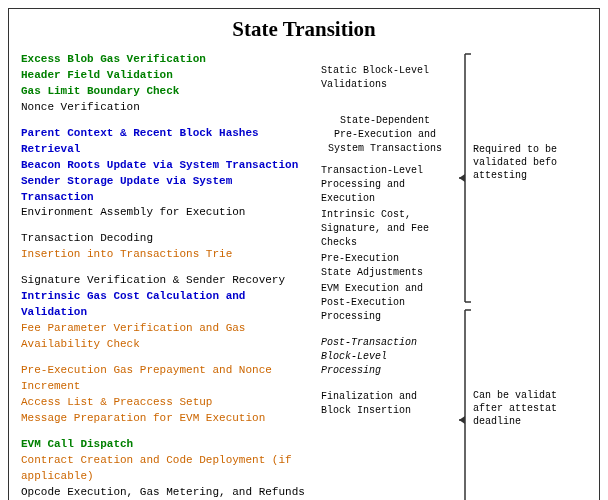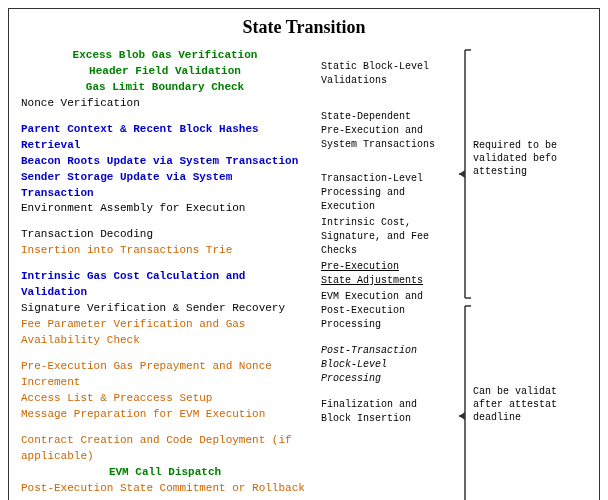--- a/index.html
+++ b/index.html
@@ -11,21 +11,21 @@
       font-size: 11px;
     }
     .outer {
       border: 1px solid #333;
       margin: 8px;
       padding: 8px 0 8px 0;
       position: relative;
     }
     .page-title {
       text-align: center;
-      font-size: 18px;
+      font-size: 21px;
       font-weight: bold;
       font-family: serif;
       margin-bottom: 10px;
       padding: 0 8px;
     }
     .content-area {
       display: flex;
       flex-direction: row;
       padding: 0 4px;
     }
@@ -49,21 +49,21 @@
       align-items: flex-start;
       padding-left: 4px;
       position: relative;
     }
     .section {
       margin-bottom: 10px;
     }
     .section-line {
       line-height: 1.45;
     }
-    .green { color: #008000; font-weight: bold; text-align: center; }
+    .green { color: #008000; font-weight: bold; }
     .orange { color: #cc6600; }
     .blue { color: #0000cc; font-weight: bold; }
     .black { color: #000; }
     .mid-label {
       font-size: 10px;
       color: #000;
       line-height: 1.4;
       font-family: 'Courier New', Courier, monospace;
     }
   </style>
@@ -90,52 +90,53 @@
         <div class="section-line blue">Sender Storage Update via System Transaction</div>
         <div class="section-line black">Environment Assembly for Execution</div>
       </div>
 
       <div class="section">
         <div class="section-line black">Transaction Decoding</div>
         <div class="section-line orange">Insertion into Transactions Trie</div>
       </div>
 
       <div class="section">
+        <div class="section-line black">Signature Verification &amp; Sender Recovery</div>
         <div class="section-line blue">Intrinsic Gas Cost Calculation and Validation</div>
-        <div class="section-line black">Signature Verification &amp; Sender Recovery</div>
         <div class="section-line orange">Fee Parameter Verification and Gas Availability Check</div>
       </div>
 
       <div class="section">
         <div class="section-line orange">Pre-Execution Gas Prepayment and Nonce Increment</div>
         <div class="section-line orange">Access List &amp; Preaccess Setup</div>
         <div class="section-line orange">Message Preparation for EVM Execution</div>
       </div>
 
       <div class="section">
+        <div class="section-line green">EVM Call Dispatch</div>
         <div class="section-line orange">Contract Creation and Code Deployment (if applicable)</div>
-        <div class="section-line green">EVM Call Dispatch</div>
+        <div class="section-line black">Opcode Execution, Gas Metering, and Refunds</div>
         <div class="section-line orange">Post-Execution State Commitment or Rollback</div>
 
       </div>
 
     </div>
 
     <div class="mid-col">
 
       <div style="height:12px;"></div>
       <div class="mid-label" style="margin-bottom:22px;">Static Block-Level<br>Validations</div>
 
-      <div class="mid-label" style="margin-bottom:20px;">State-Dependent<br>Pre-Execution and<br>System Transactions</div>
+      <div class="mid-label" style="margin-bottom:8px;text-align:center;">State-Dependent<br>Pre-Execution and<br>System Transactions</div>
 
       <div class="mid-label" style="margin-bottom:2px;">Transaction-Level<br>Processing and<br>Execution</div>
 
       <div class="mid-label" style="margin-bottom:2px;">Intrinsic Cost,<br>Signature, and Fee<br>Checks</div>
 
-      <div class="mid-label" style="margin-bottom:2px;text-decoration:underline;">Pre-Execution<br>State Adjustments</div>
+      <div class="mid-label" style="margin-bottom:2px;">Pre-Execution<br>State Adjustments</div>
 
       <div class="mid-label" style="margin-bottom:12px;">EVM Execution and<br>Post-Execution<br>Processing</div>
 
       <div class="mid-label" style="margin-bottom:12px;font-style:italic;">Post-Transaction<br>Block-Level<br>Processing</div>
 
       <div class="mid-label">Finalization and<br>Block Insertion</div>
     </div>
 
     <div class="right-col">
       <svg width="100" height="480" viewBox="0 0 100 480">

